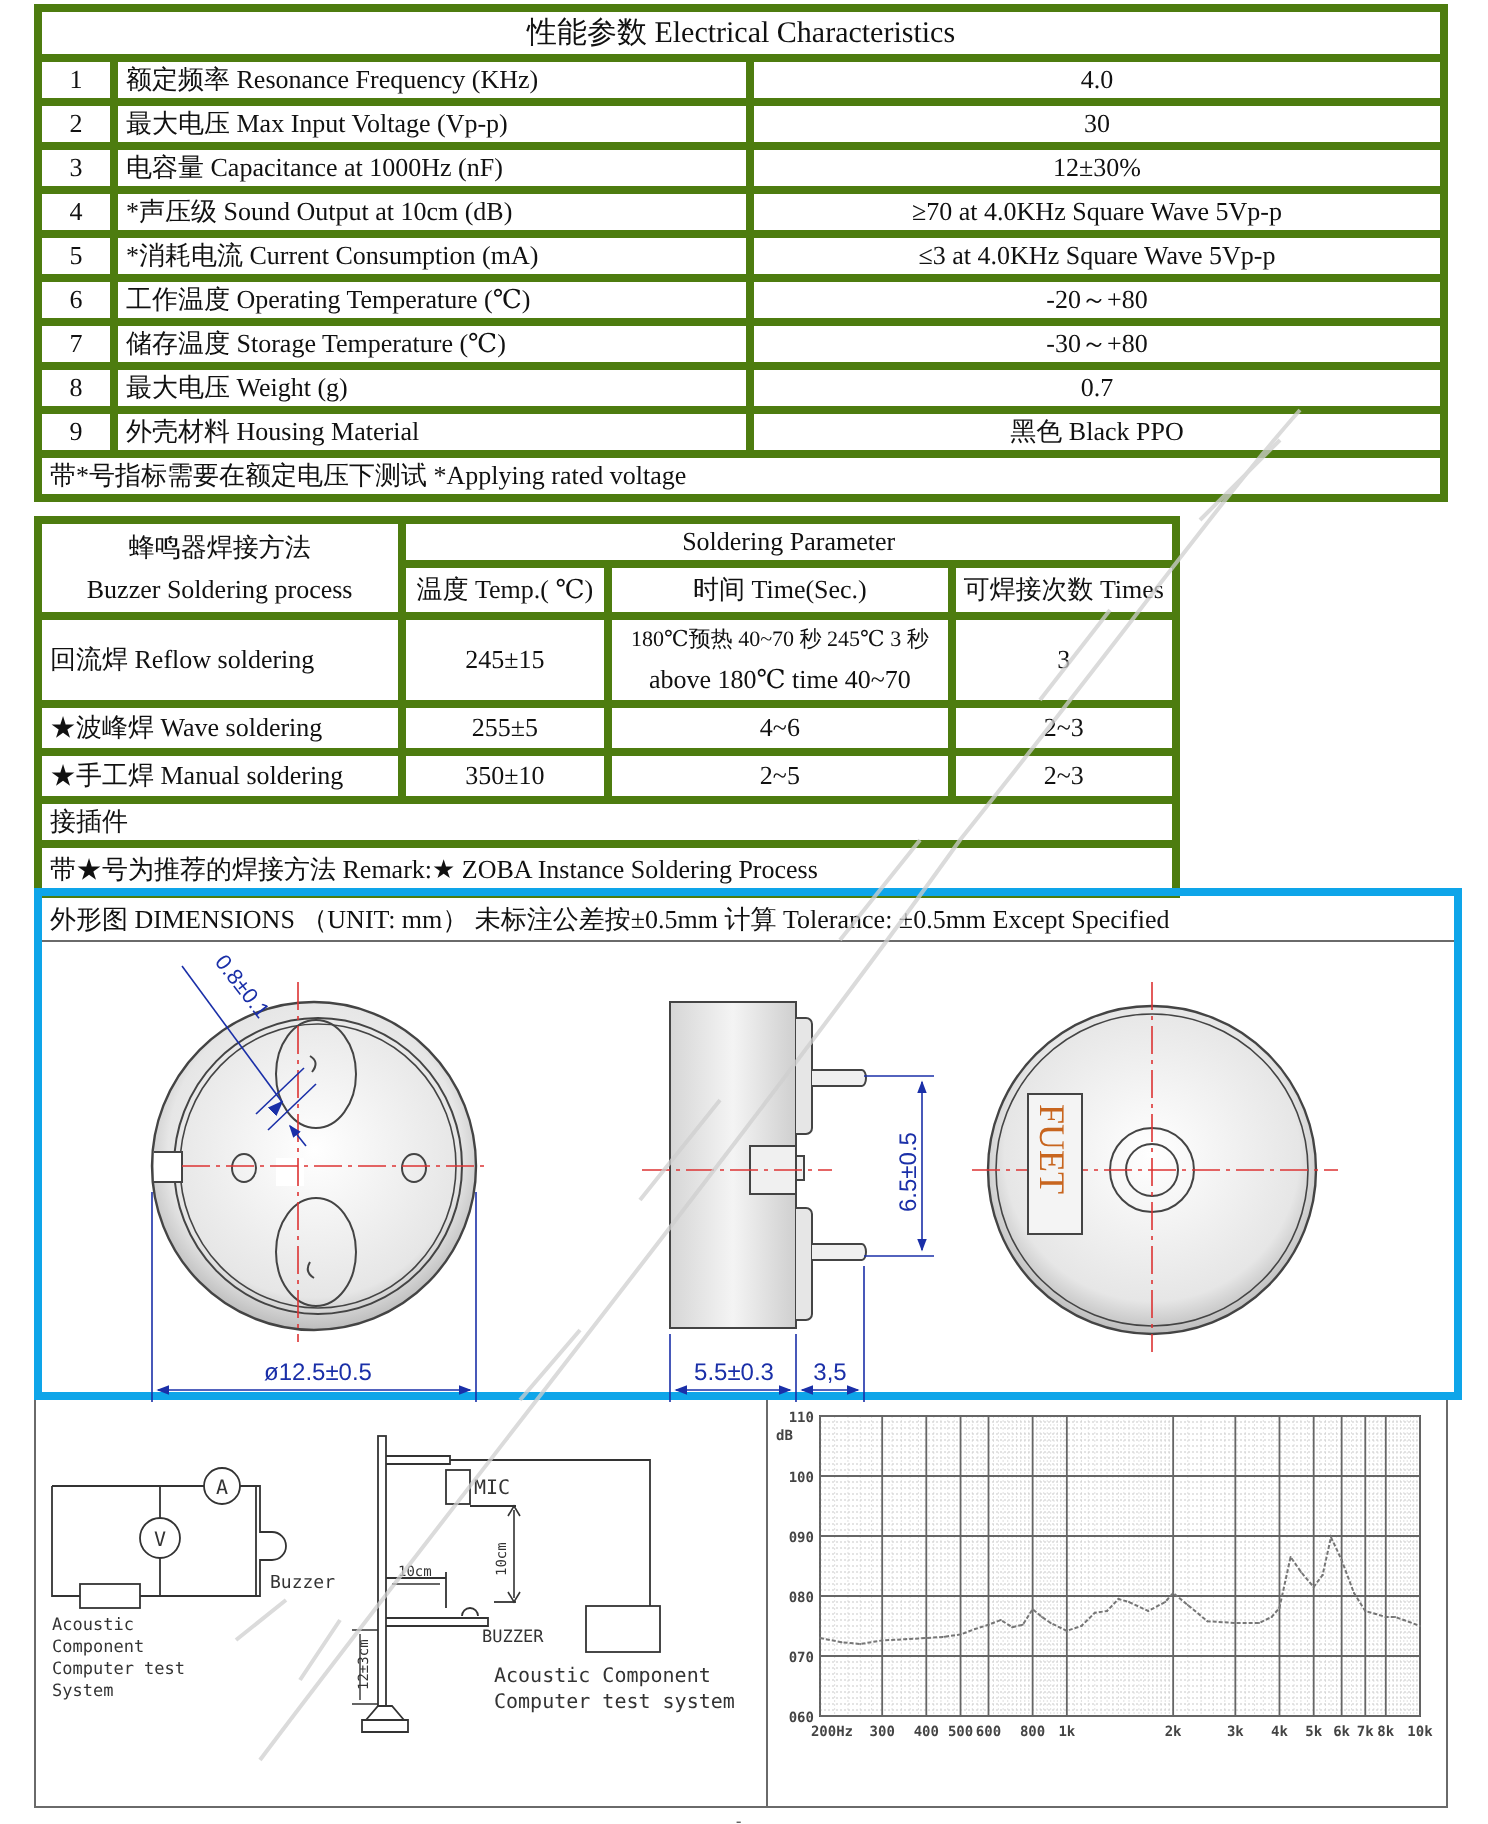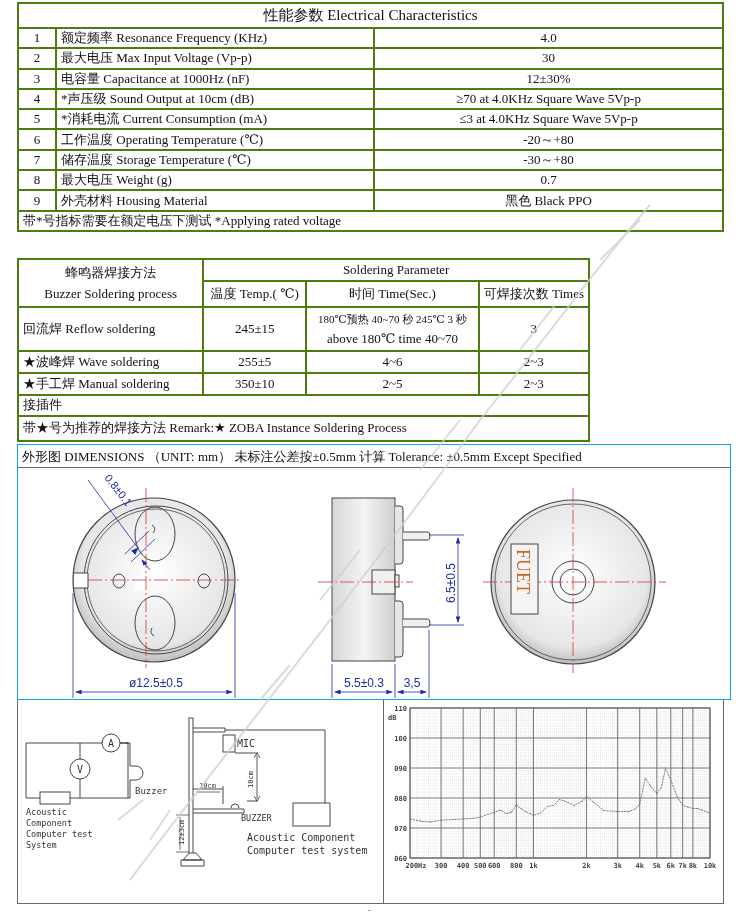--- a/index.html
+++ b/index.html
@@ -1,26 +1,26 @@
 <!DOCTYPE html>
 <html><head>
 <meta charset="utf-8">
 <style>
   * { box-sizing: border-box; margin: 0; padding: 0; }
   html, body { width: 744px; height: 912px; background: #ffffff; overflow: hidden; }
   body { font-family: "Liberation Serif", "DejaVu Serif", serif; color: #111; font-size: 13px; position: relative; }
   table { border-collapse: collapse; }
-  td { border: 2px solid #4d7c0f; padding: 0 4px; vertical-align: middle; white-space: nowrap; }
+  td { border: 4px solid #4d7c0f; padding: 0 4px; vertical-align: middle; white-space: nowrap; }
   .c { text-align: center; }
   #elec { position: absolute; left: 17px; top: 2px; width: 707px; }
   #elec td { height: 20.3px; }
   #elec .title { height: 25px; font-size: 15px; text-align: center; }
   #solder { position: absolute; left: 17px; top: 258px; width: 573px; }
   #solder td { height: 20.5px; }
-  #dims { position: absolute; left: 17px; top: 444px; width: 714px; height: 256px; border: 1px solid #0ea5e9; }
+  #dims { position: absolute; left: 17px; top: 444px; width: 714px; height: 256px; border: 4px solid #0ea5e9; }
   #dims .hdr { height: 23px; border-bottom: 1px solid #6a6a6a; padding: 3px 4px; font-size: 13px; white-space: nowrap; }
   #bottom { position: absolute; left: 17px; top: 700px; width: 707px; height: 204px; border: 1px solid #6a6a6a; border-top: none; display: flex; }
   #bottom .pane { position: relative; height: 100%; }
   #bottom .pane.left { width: 366px; border-right: 1px solid #6a6a6a; }
   #bottom .pane.right { flex: 1; }
   #bottom .phdr { height: 26px; border-bottom: 1px solid #6a6a6a; text-align: center; font-size: 14px; line-height: 26px; }
   .watermark { position: absolute; pointer-events: none; }
   .page-mark { position: absolute; left: 368px; top: 906px; font-size: 8px; color: #444; }
 </style>
 </head>

